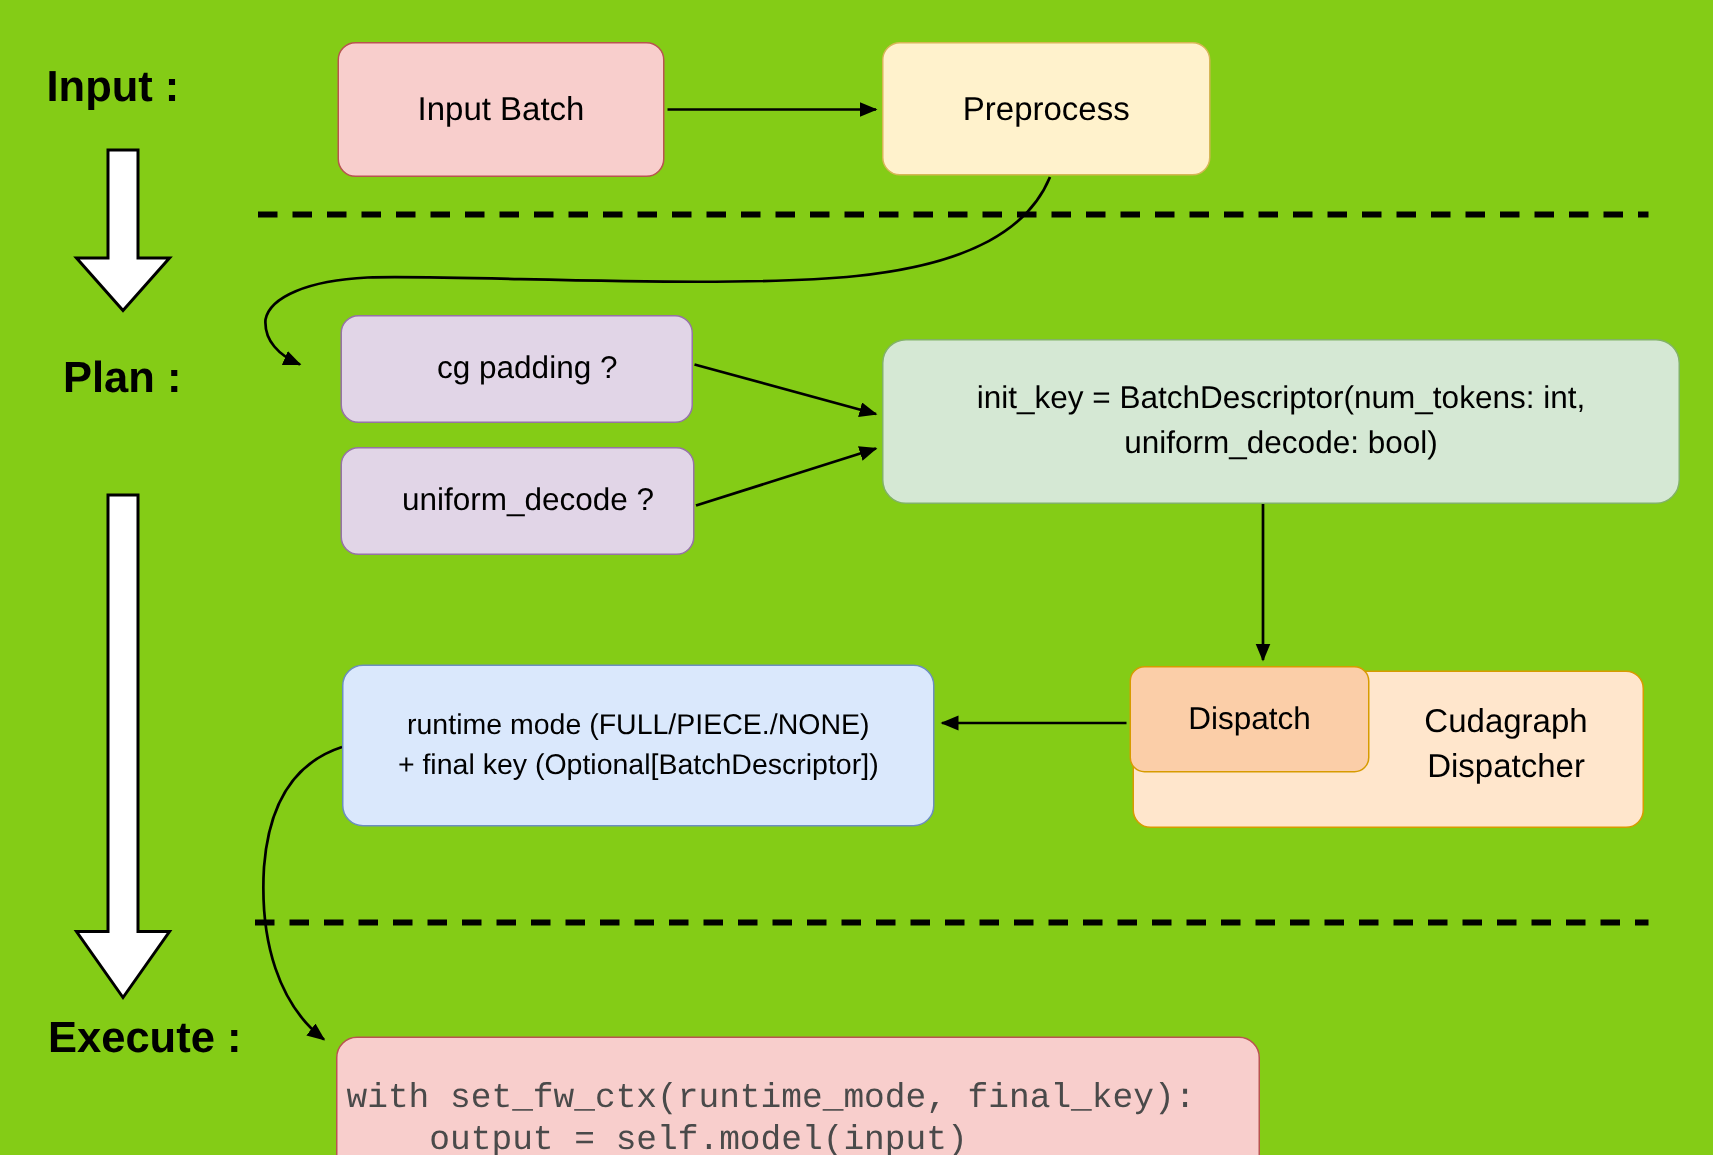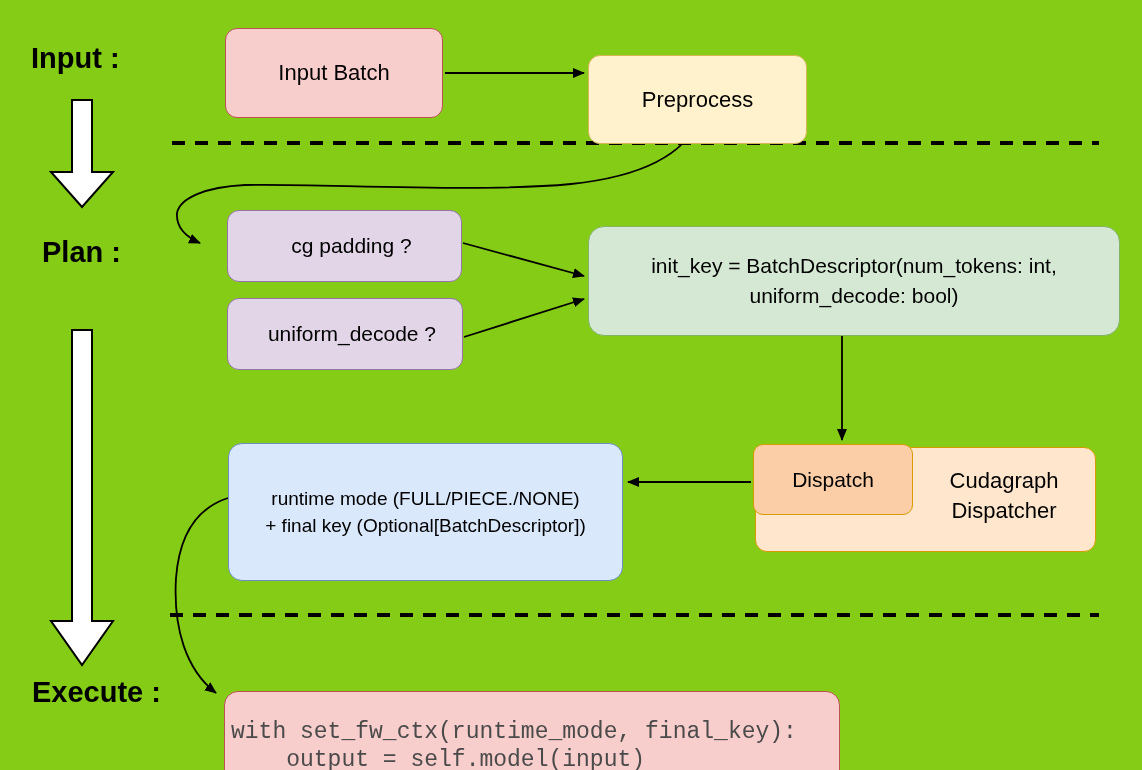--- a/index.html
+++ b/index.html
@@ -23,21 +23,21 @@
     box-sizing:border-box;
     display:flex;
     align-items:center;
     justify-content:center;
     text-align:center;
     color:#000000;
     border:1.6px solid #000;
   }
   .node .lines{width:100%;}
   .box-red{background:#F8CECC;border-color:#B85450;}
-  .box-yellow{background:#FFF2CC;border-color:#D6B656;margin-top:27px;}
+  .box-yellow{background:#FFF2CC;border-color:#D6B656;}
   .box-purple{background:#E1D5E7;border-color:#9673A6;padding-left:14px;}
   .box-green{background:#D5E8D4;border-color:#82B366;}
   .box-blue{background:#DAE8FC;border-color:#6C8EBF;}
   .box-orange-light{background:#FFE6CC;border-color:#D79B00;}
   .box-orange-dark{background:#FBCEA8;border-color:#D79B00;}
   .code-box{
     justify-content:flex-start;
     font-family:Liberation Mono, monospace;
     font-size:23px;
     line-height:28px;
@@ -96,21 +96,21 @@
     <span>uniform_decode ?</span>
   </div>
 
   <div class="node box-green" style="left:588px;top:226px;width:532px;height:110px;border-radius:16px;font-size:21px;line-height:30px;">
     <div class="lines">
       <span style="display:block">init_key = BatchDescriptor(num_tokens: int,</span>
       <span style="display:block">uniform_decode: bool)</span>
     </div>
   </div>
 
-  <div class="node box-blue" style="left:228px;top:443px;width:395px;height:138px;border-radius:14px;font-size:19px;line-height:27px;">
+  <div class="node box-blue" style="left:228px;top:443px;width:395px;height:108px;border-radius:14px;font-size:19px;line-height:27px;">
     <div class="lines">
       <span style="display:block">runtime mode (FULL/PIECE./NONE)</span>
       <span style="display:block">+ final key (Optional[BatchDescriptor])</span>
     </div>
   </div>
 
   <div class="node box-orange-light" style="left:755px;top:447px;width:341px;height:105px;border-radius:12px;">
     <div style="position:absolute;left:158px;top:18px;width:180px;text-align:center;font-size:22px;line-height:30px;">
       <span style="display:block">Cudagraph</span>
       <span style="display:block">Dispatcher</span>

